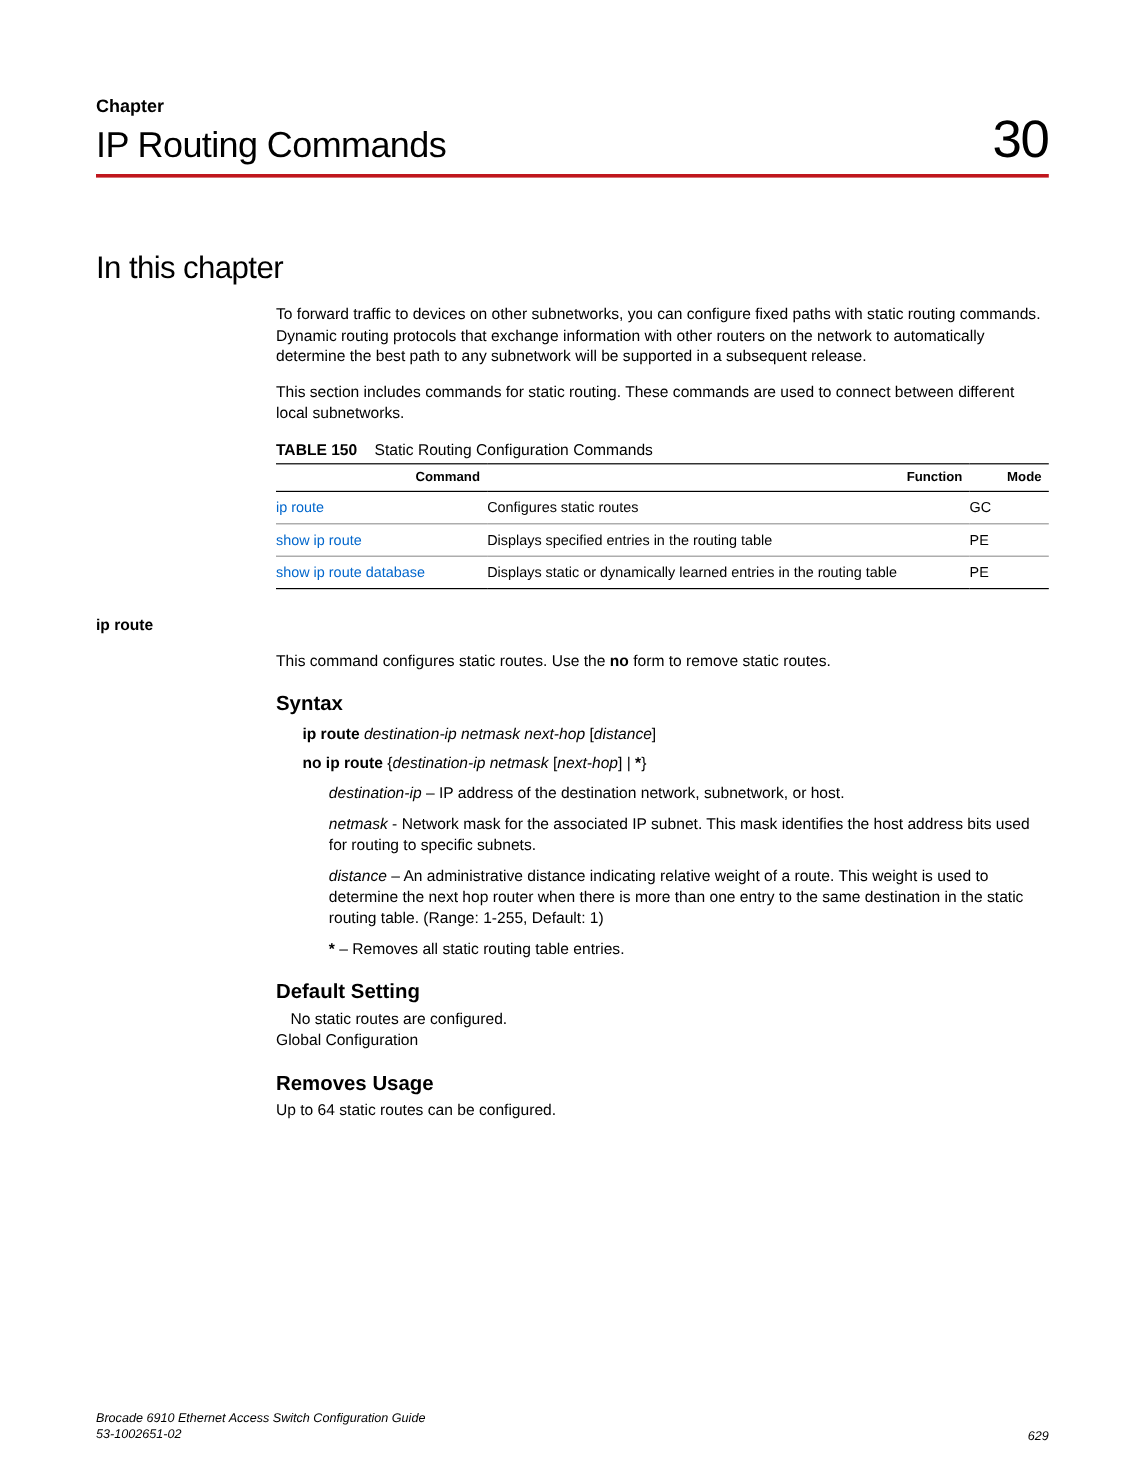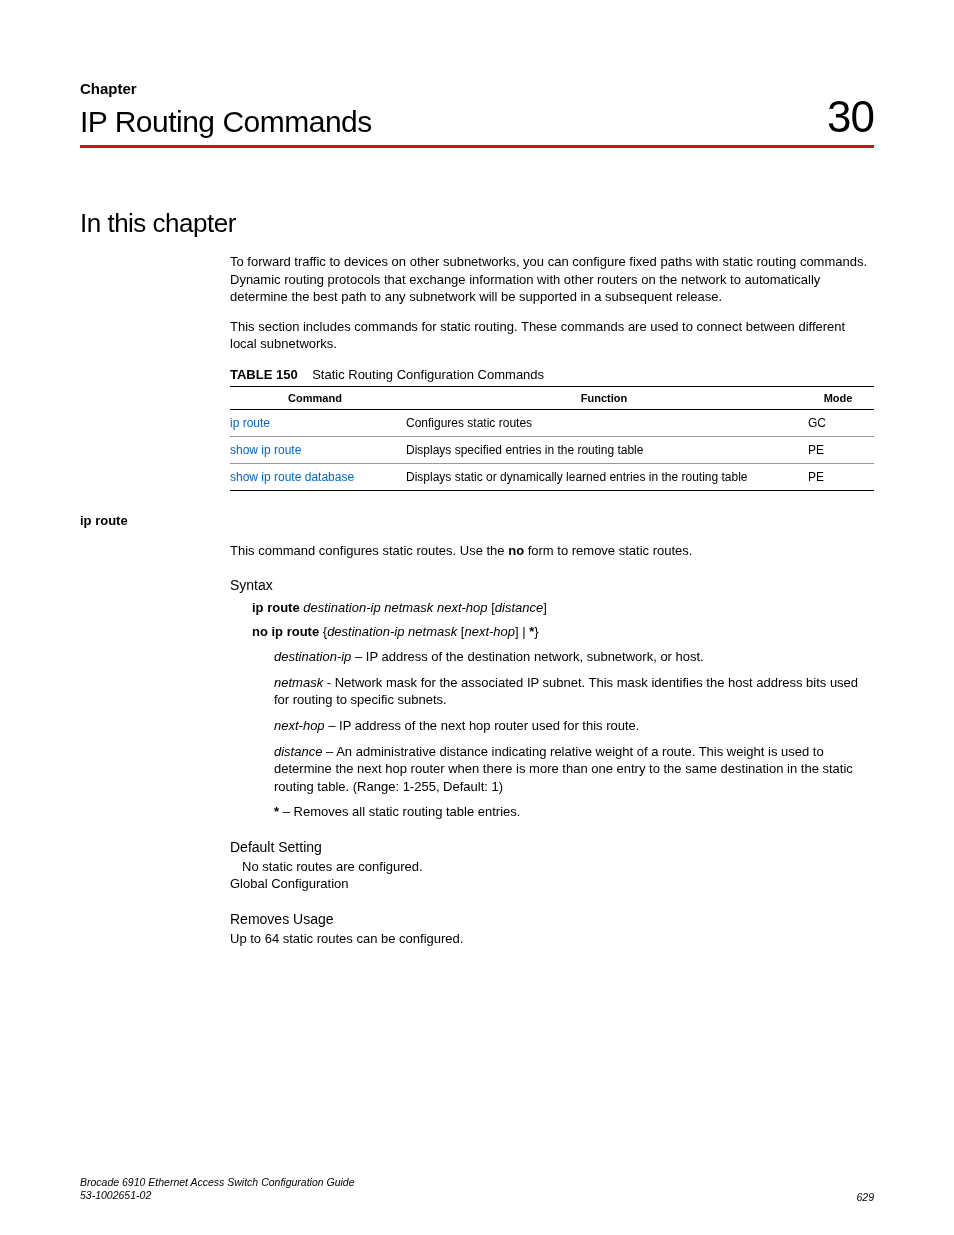--- a/index.html
+++ b/index.html
@@ -68,21 +68,21 @@
     margin: 14px 0 4px 0;
   }
   .table-caption .bold { font-weight: bold; }
   table.cmd-table {
     width: 100%;
     border-collapse: collapse;
     font-size: 12px;
     margin-bottom: 22px;
   }
   table.cmd-table th {
-    text-align: center;
+    text-align: right;
     font-weight: bold;
     border-top: 1.5px solid #000;
     border-bottom: 1px solid #000;
     padding: 5px 6px 5px 0;
     font-size: 11px;
   }
   table.cmd-table td {
     border-bottom: 1px solid #999;
     padding: 6px 6px 6px 0;
     vertical-align: top;
@@ -92,22 +92,22 @@
   }
   .link { color: #0066cc; }
   .col-cmd { width: 170px; }
   .col-mode { width: 60px; text-align: left; }
   .command-heading {
     font-size: 13px;
     font-weight: bold;
     margin: 0 0 0 0;
   }
   .sub-heading {
-    font-size: 14px;
-    font-weight: normal;
+    font-size: 17px;
+    font-weight: bold;
     margin: 18px 0 3px 0;
   }
   .syntax-line {
     font-size: 13px;
     margin: 6px 0 6px 22px;
     line-height: 1.35;
   }
   .param-line {
     font-size: 13px;
     margin: 8px 0 8px 44px;
@@ -193,23 +193,20 @@
       <span class="bold">no ip route </span><span>{</span><span class="italic">destination-ip netmask</span><span> [</span><span class="italic">next-hop</span><span>] | </span><span class="bold">*</span><span>}</span>
     </div>
 
     <div class="param-line">
       <span class="italic">destination-ip</span><span> – IP address of the destination network, subnetwork, or host.</span>
     </div>
     <div class="param-line">
       <span class="italic">netmask</span><span> - Network mask for the associated IP subnet. This mask identifies the host address bits used for routing to specific subnets.</span>
     </div>
     <div class="param-line">
-      <span class="italic">next-hop</span><span> – IP address of the next hop router used for this route.</span>
-    </div>
-    <div class="param-line">
       <span class="italic">distance</span><span> – An administrative distance indicating relative weight of a route. This weight is used to determine the next hop router when there is more than one entry to the same destination in the static routing table. (Range: 1-255, Default: 1)</span>
     </div>
     <div class="param-line">
       <span class="bold">*</span><span> – Removes all static routing table entries.</span>
     </div>
 
     <div class="sub-heading">Default Setting</div>
     <div class="body-text" style="margin-bottom:0;margin-left:12px;">No static routes are configured.</div>
 
     <div class="body-text" style="margin-bottom:0;">Global Configuration</div>

